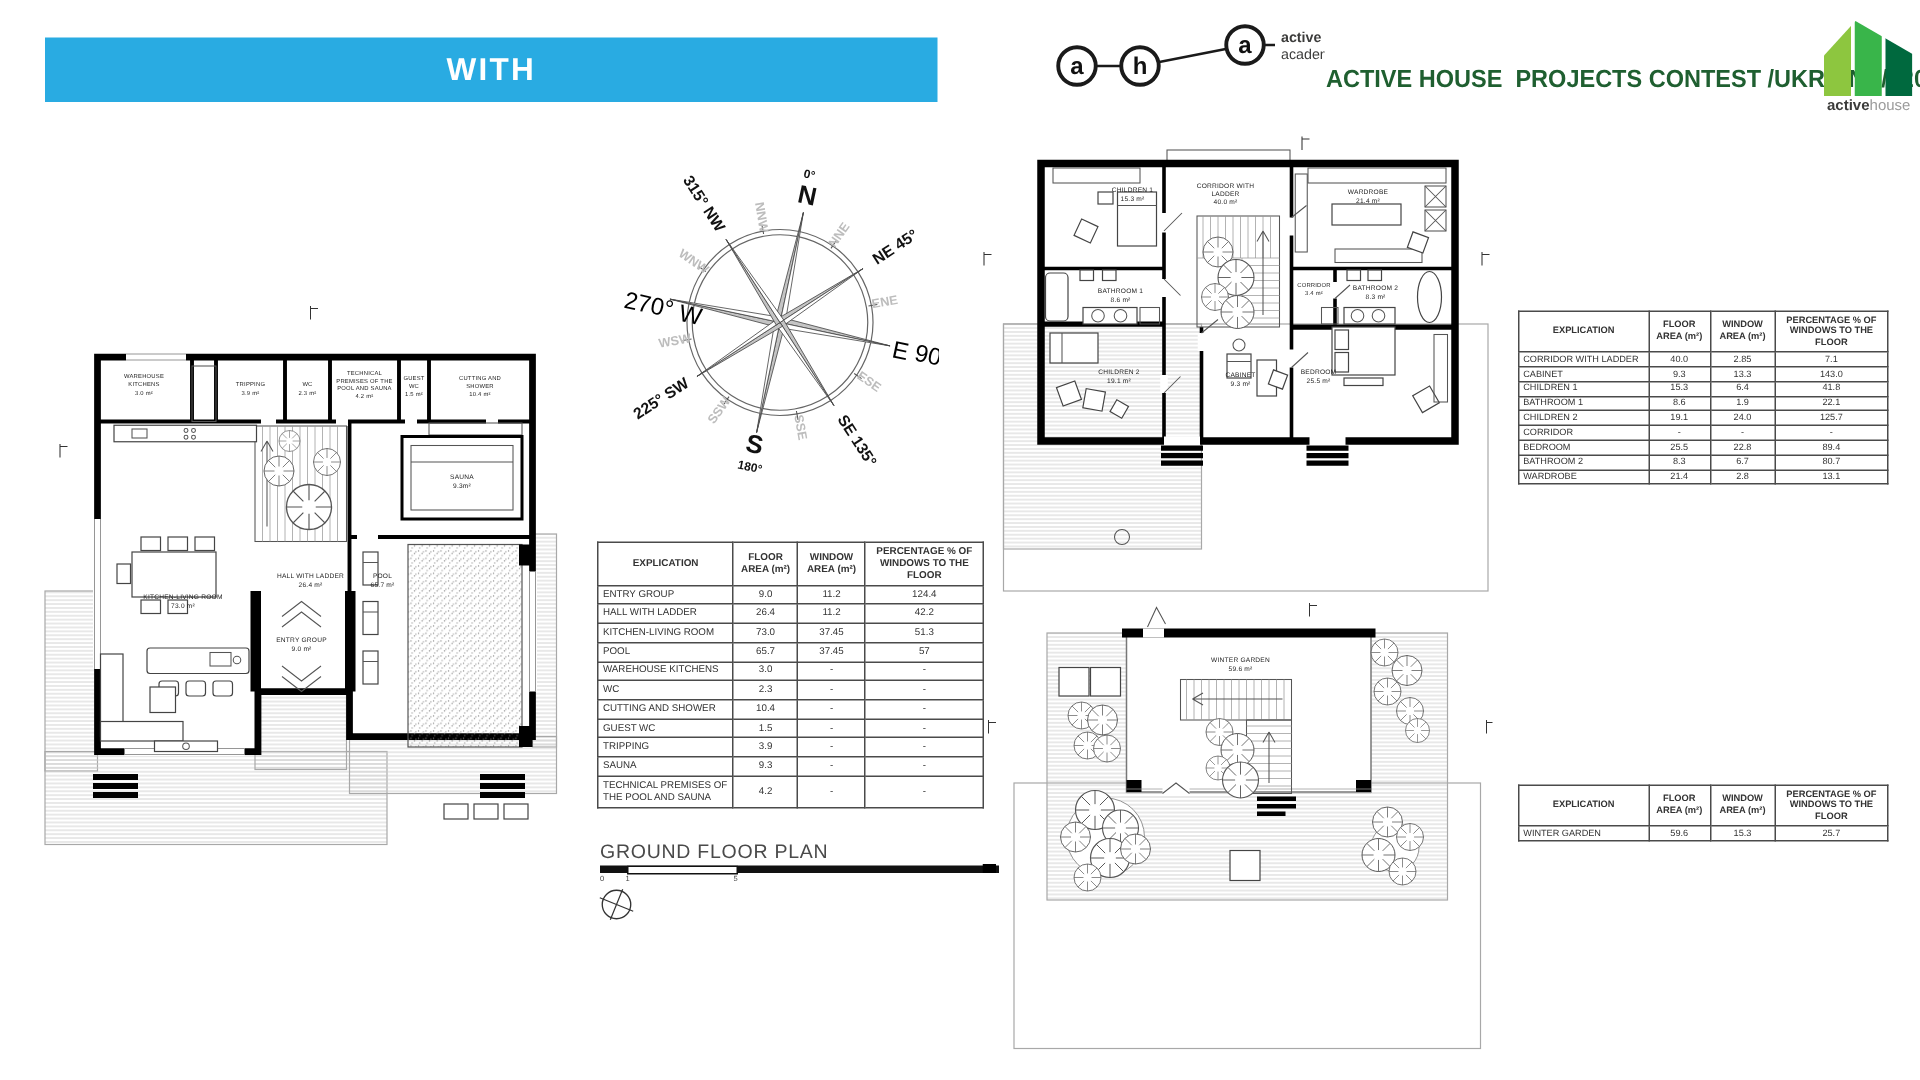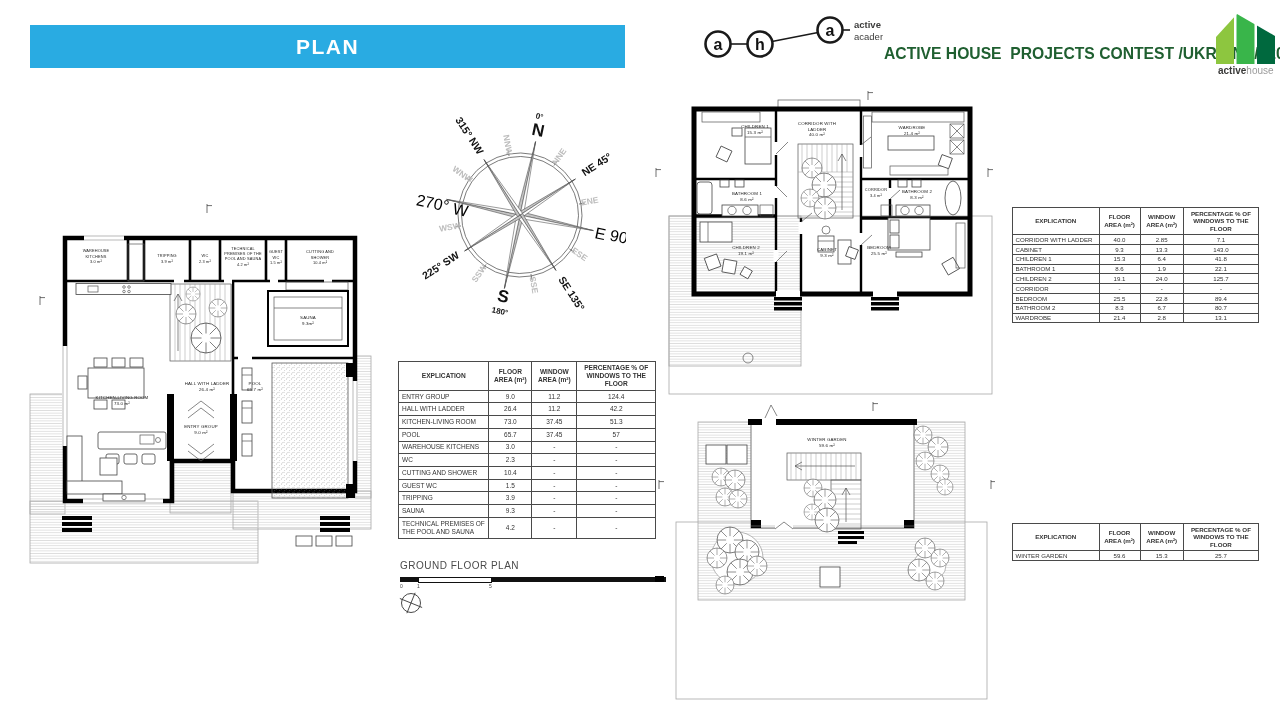--- a/index.html
+++ b/index.html
@@ -4,21 +4,21 @@
 <style>
   html,body{margin:0;padding:0}
   body{width:1280px;height:720px;position:relative;background:#fff;
        font-family:"Liberation Sans",sans-serif;overflow:hidden}
   .abs{position:absolute}
   .banner{left:30px;top:25px;width:595px;height:43px;background:#29ABE2;
           display:flex;align-items:center;justify-content:center}
   .banner span{color:#fff;font-weight:bold;font-size:21px;letter-spacing:1.5px}
   .contest{left:884px;top:44px;color:#1F5F30;font-weight:bold;font-size:16.5px;
            white-space:pre;transform:scaleX(.95);transform-origin:left center}
-  .caption{left:400px;top:560px;font-size:10px;color:#4a4a4a;letter-spacing:.5px}
+  .caption{left:400px;top:560px;font-size:13px;color:#4a4a4a;letter-spacing:.5px}
   .scalebar{left:400px;top:577px;width:266px;height:5px;background:#111}
   .scalebar .seg{position:absolute;left:18px;top:0;width:72px;height:3.5px;
                  background:#fff;border:.8px solid #111}
   .scaleticks{left:400px;top:583px;width:266px;height:6px;font-size:5px;color:#444}
   .scaleticks span{position:absolute;top:0}
   table.xtable{position:absolute;border-collapse:collapse;table-layout:fixed;background:#fff}
   .xtable th,.xtable td{border:.9px solid #4a4a4a;color:#333;line-height:1.25;
                         overflow:hidden}
   .xtable th{font-weight:bold;text-align:center;white-space:pre-line;vertical-align:middle;
              padding:1.5px 2px}
@@ -70,21 +70,21 @@
       <circle r="10" fill="#fff" stroke="#555" stroke-width=".6"></circle>
       <path d="M0,-10 L0,-3 M7,-7 L2.5,-2.5 M10,0 L3,0 M7,7 L2.5,2.5 M0,10 L0,3 M-7,7 L-2.5,2.5 M-10,0 L-3,0 M-7,-7 L-2.5,-2.5" stroke="#555" stroke-width=".5" fill="none"></path>
     </g>
     <g id="dim">
         <path d="M0,9 V0 M0,1.6 H5" stroke="#333" stroke-width=".7" fill="none"></path>
       </g>
   </defs>
 </svg>
 
 <div class="abs banner">
-  <span>PLAN</span>
+  <span>WITH</span>
 </div>
 
 <svg class="abs" style="left:698px;top:12px" width="185" height="52" viewBox="0 0 185 52">
   <line x1="32.5" y1="32" x2="49.5" y2="32" stroke="#1a1a1a" stroke-width="1.6"></line>
   <line x1="74" y1="29.5" x2="120" y2="20.5" stroke="#1a1a1a" stroke-width="1.6"></line>
   <line x1="144.5" y1="18" x2="152" y2="18" stroke="#1a1a1a" stroke-width="1.6"></line>
   <circle cx="20" cy="32" r="12.5" fill="#fff" stroke="#1a1a1a" stroke-width="2.6"></circle>
   <circle cx="62" cy="32" r="12.5" fill="#fff" stroke="#1a1a1a" stroke-width="2.6"></circle>
   <circle cx="132" cy="18" r="12.5" fill="#fff" stroke="#1a1a1a" stroke-width="2.6"></circle>
   <text x="20" y="37.5" style="font-size:16px;font-weight:bold;fill:#111;text-anchor:middle">a</text>

